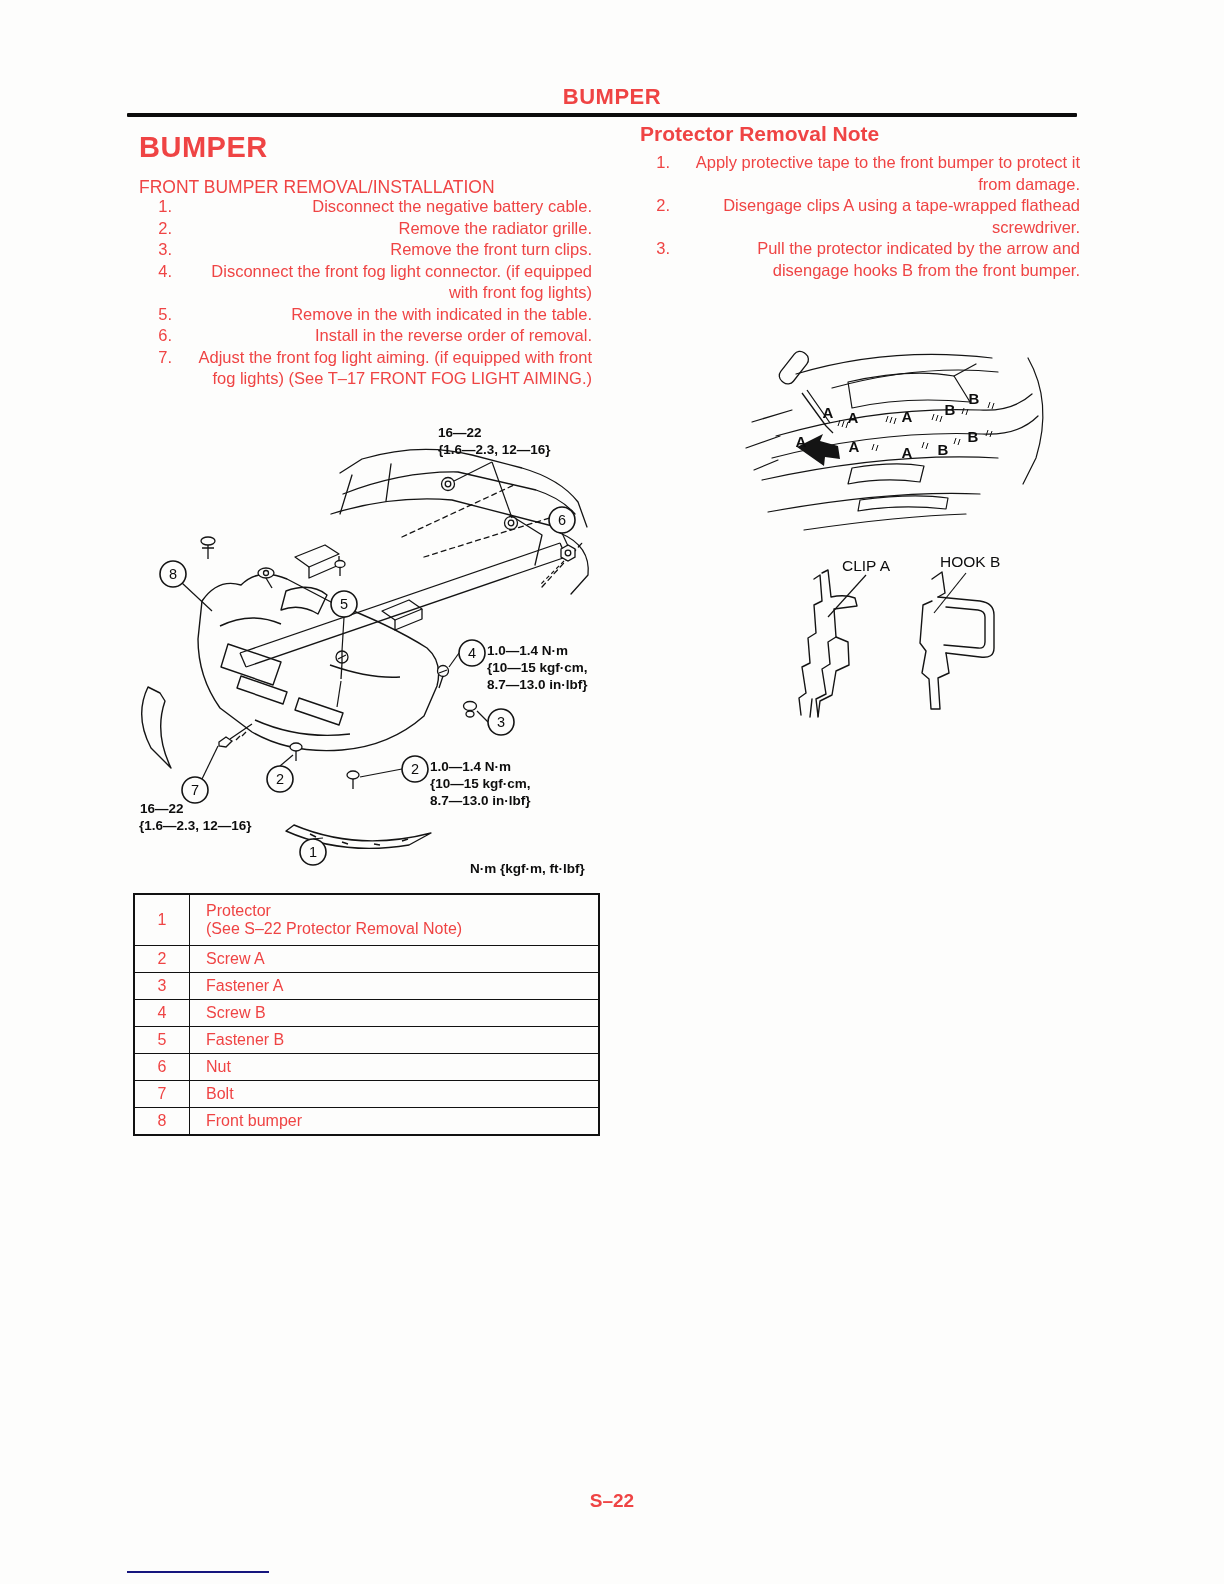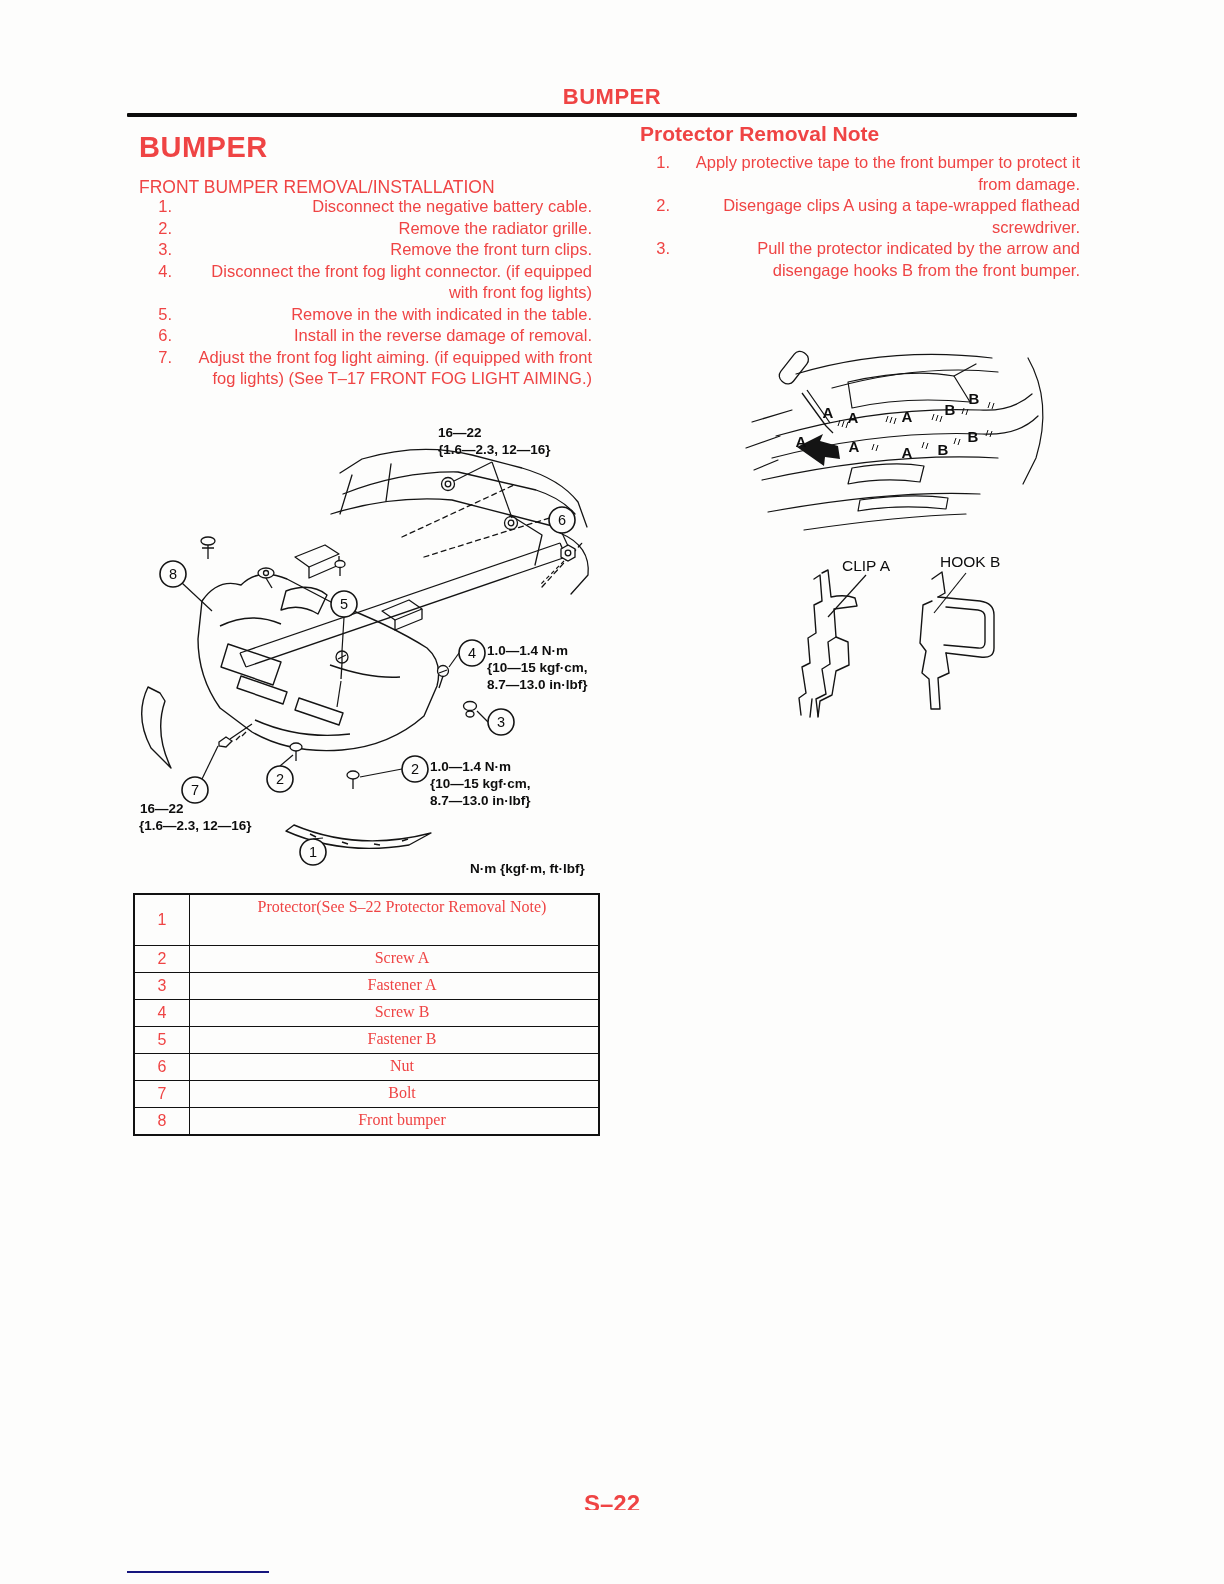--- a/index.html
+++ b/index.html
@@ -33,26 +33,26 @@
   .callout-num{font-size:14.5px;font-weight:400;text-anchor:middle;}
   .ab{font-size:15px;font-weight:700;text-anchor:middle;}
   .detail-label{font-size:15.5px;font-weight:400;}
   .parts-table{
     position:absolute;left:133px;top:893px;width:463px;
     border:2.5px solid #111;border-collapse:collapse;font-size:16px;
   }
   .pt-row{display:flex;border-top:1.5px solid #111;}
   .pt-row:first-child{border-top:none;}
   .pt-num{flex:0 0 54px;border-right:1.5px solid #111;display:flex;align-items:center;justify-content:center;}
-  .pt-label{flex:1;padding:3px 0 3px 16px;display:flex;justify-content:center;font-family:Liberation Serif, serif;}
+  .pt-label{flex:1;padding:3px 0 3px 16px;display:flex;flex-direction:column;justify-content:center;}
   .pt-single{height:26px;}
   .pt-double{height:50px;}
   .page-number{
     position:absolute;left:0;right:0;top:1490px;height:20px;overflow:hidden;
-    text-align:center;font-size:24px;font-weight:700;text-decoration:underline;
+    text-align:center;font-size:19px;font-weight:700;
   }
   .footer-blue-line{position:absolute;left:127px;top:1571px;width:142px;height:2px;background:#16167e;}
 </style>
 </head>
 <body>
 
 <div class="page">
 
   <div class="running-title">BUMPER</div>
   <div class="header-rule"></div>
@@ -75,21 +75,21 @@
     <li class="step">
         <span class="n">4.</span>
         <span class="t">Disconnect the front fog light connector. (if equipped with front fog lights)</span>
       </li>
     <li class="step">
         <span class="n">5.</span>
         <span class="t">Remove in the with indicated in the table.</span>
       </li>
     <li class="step">
         <span class="n">6.</span>
-        <span class="t">Install in the reverse damage of removal.</span>
+        <span class="t">Install in the reverse order of removal.</span>
       </li>
     <li class="step">
         <span class="n">7.</span>
         <span class="t">Adjust the front fog light aiming. (if equipped with front fog lights) (See T–17 FRONT FOG LIGHT AIMING.)</span>
       </li>
   </ol>
 
   <div class="h2-right">Protector Removal Note</div>
   <ol class="steps steps-right">
     <li class="step">

